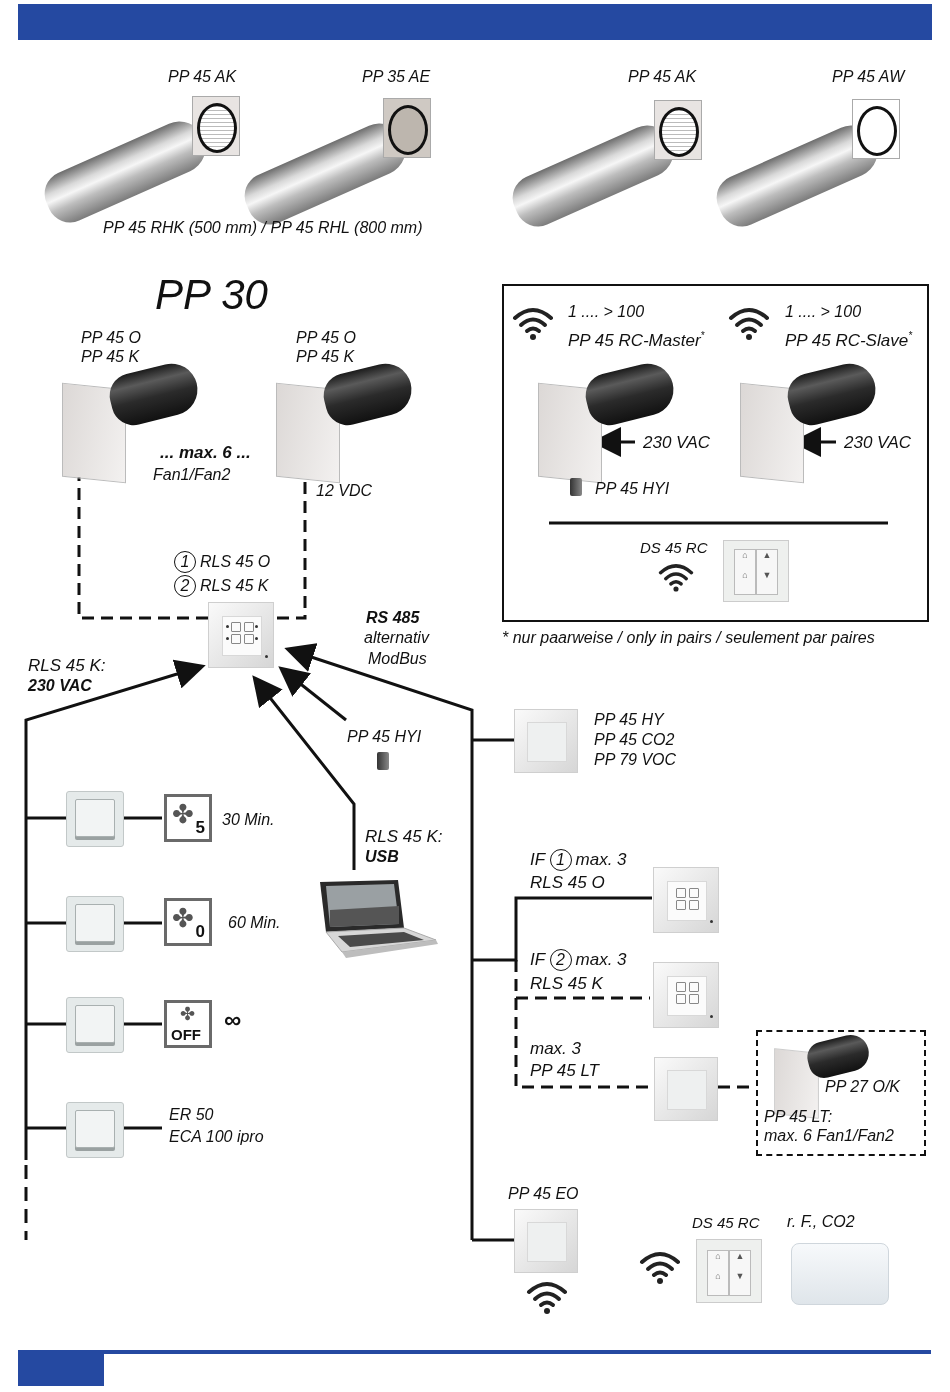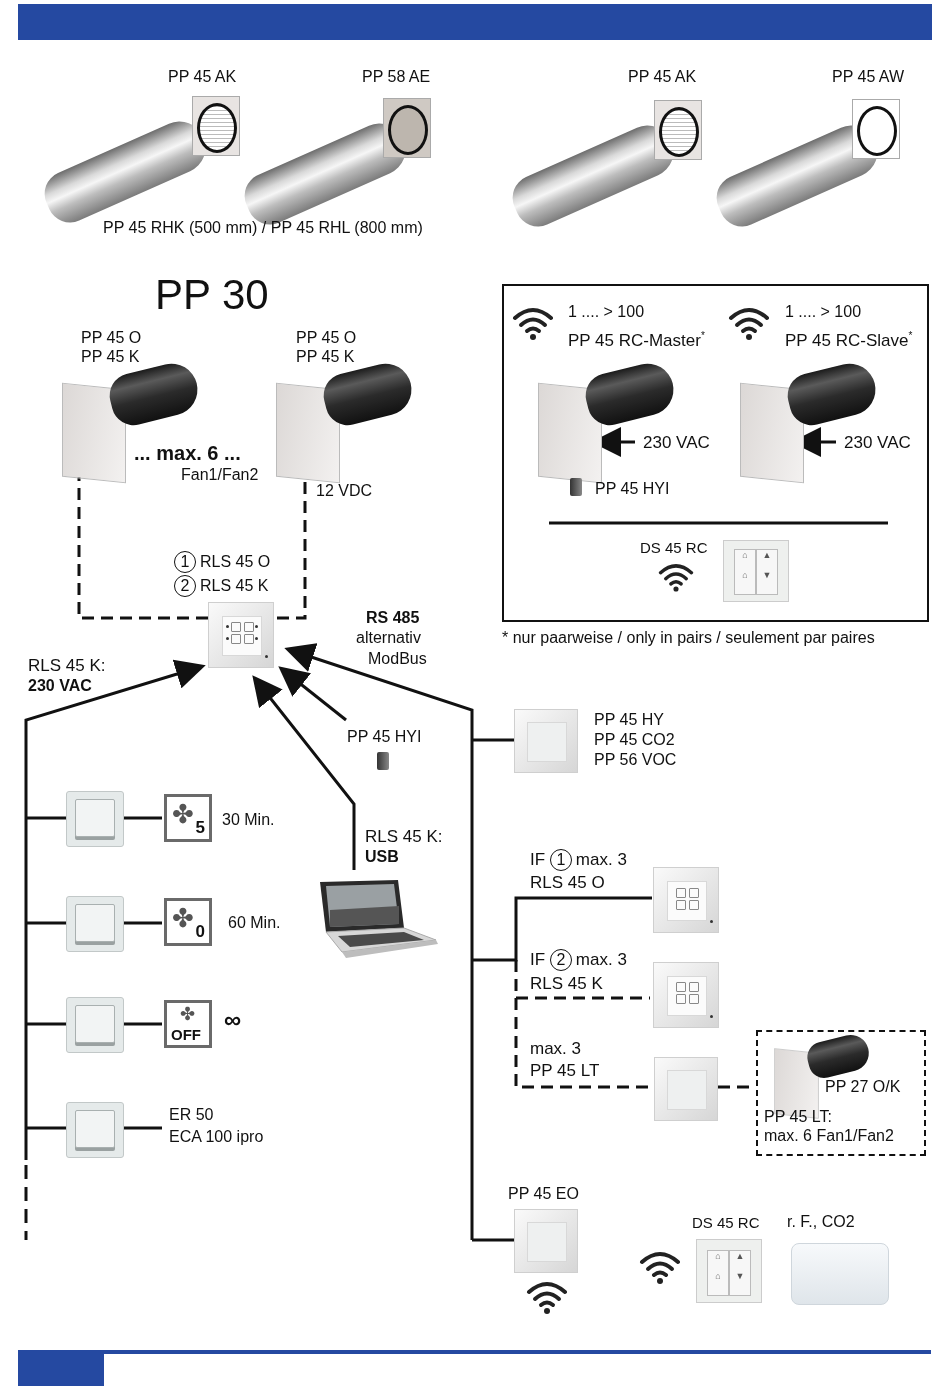--- a/index.html
+++ b/index.html
@@ -1,18 +1,18 @@
 <!DOCTYPE html>
 <html><head>
 <meta charset="utf-8">
 <style>
   html,body{margin:0;padding:0;background:#fff;}
   body{width:950px;height:1392px;position:relative;overflow:hidden;font-family:"Liberation Sans",sans-serif;color:#111;}
   .abs{position:absolute;}
-  .txt{position:absolute;font-size:16px;line-height:20px;white-space:nowrap;}
+  .txt{position:absolute;font-size:16px;line-height:20px;white-space:nowrap;font-style:italic;}
   .b{font-weight:bold;}
   .topbar{left:18px;top:4px;width:914px;height:36px;background:#2549a1;}
   .botline{left:18px;top:1350px;width:913px;height:4px;background:#2549a1;}
   .botblock{left:18px;top:1354px;width:86px;height:32px;background:#2549a1;}
   svg.wires{position:absolute;left:0;top:0;}
   .pipe{position:absolute;width:170px;height:52px;border-radius:26px 30px 30px 26px;
         background:linear-gradient(180deg,#6d6d6d 0%,#d9d9d9 30%,#f6f6f6 45%,#bdbdbd 65%,#7b7b7b 100%);
         transform:rotate(-24deg);transform-origin:left center;}
   .grille{position:absolute;width:46px;height:58px;background:#e8e4e2;border:1px solid #aaa;}
   .grille .ring{position:absolute;left:4px;top:6px;width:34px;height:44px;border:3px solid #111;border-radius:50%;
@@ -88,21 +88,21 @@
   </g>
 
   <g stroke="#111" stroke-width="3" fill="none">
     <path d="M635,442 L597,442" marker-end="url(#ah)"></path>
     <path d="M836,442 L797,442" marker-end="url(#ah)"></path>
     <path d="M549,523 L888,523"></path>
   </g>
 </svg>
 
 <div class="txt" style="left:168px;top:67px;">PP 45 AK</div>
-<div class="txt" style="left:362px;top:67px;">PP 58 AE</div>
+<div class="txt" style="left:362px;top:67px;">PP 35 AE</div>
 <div class="txt" style="left:628px;top:67px;">PP 45 AK</div>
 <div class="txt" style="left:832px;top:67px;">PP 45 AW</div>
 
 <div class="pipe" style="left:48px;top:180px;"></div>
 <div class="grille" style="left:192px;top:96px;">
     <div class="ring"></div>
   </div>
 <div class="pipe" style="left:248px;top:182px;"></div>
 <div class="grille ae" style="left:383px;top:98px;">
     <div class="ring"></div>
@@ -127,42 +127,42 @@
 
 <div class="fan" style="left:62px;top:368px;">
     <div class="plate"></div>
     <div class="cyl"></div>
   </div>
 <div class="fan" style="left:276px;top:368px;">
     <div class="plate"></div>
     <div class="cyl"></div>
   </div>
 
-<div class="txt b" style="left:134px;top:443px;font-size:20px;">... max. 6 ...</div>
-<div class="txt" style="left:153px;top:465px;margin-left:28px;">Fan1/Fan2</div>
+<div class="txt b" style="left:160px;top:443px;font-size:17px;">... max. 6 ...</div>
+<div class="txt" style="left:153px;top:465px;">Fan1/Fan2</div>
 <div class="txt" style="left:316px;top:481px;">12 VDC</div>
 
 <div class="txt" style="left:174px;top:551px;"><span class="circ">1</span><span>RLS 45 O</span></div>
 <div class="txt" style="left:174px;top:575px;"><span class="circ">2</span><span>RLS 45 K</span></div>
 
 <div class="panel ctrl" style="left:208px;top:602px;width:64px;height:64px;">
   <div class="inner"></div>
   <div class="key" style="left:22px;top:19px;"></div>
     <div class="key" style="left:35px;top:19px;"></div>
   <div class="key" style="left:22px;top:31px;"></div>
     <div class="key" style="left:35px;top:31px;"></div>
   <div class="dot" style="left:17px;top:22px;"></div>
     <div class="dot" style="left:46px;top:22px;"></div>
   <div class="dot" style="left:17px;top:34px;"></div>
     <div class="dot" style="left:46px;top:34px;"></div>
   <div class="dot" style="left:56px;top:52px;"></div>
 </div>
 
 <div class="txt b" style="left:366px;top:608px;">RS 485</div>
-<div class="txt" style="left:356px;top:628px;">alternativ</div>
+<div class="txt" style="left:364px;top:628px;">alternativ</div>
 <div class="txt" style="left:368px;top:649px;">ModBus</div>
 
 <div class="txt" style="left:28px;top:656px;font-size:17px;">RLS 45 K:</div>
 <div class="txt b" style="left:28px;top:676px;">230 VAC</div>
 
 <div class="txt" style="left:347px;top:727px;">PP 45 HYI</div>
 <div class="hyi" style="left:377px;top:752px;"></div>
 
 <div class="txt" style="left:365px;top:827px;font-size:17px;">RLS 45 K:</div>
 <div class="txt b" style="left:365px;top:847px;">USB</div>
@@ -259,21 +259,21 @@
     <div class="rocker"></div>
   </div>
 <div class="txt" style="left:169px;top:1105px;">ER 50</div>
 <div class="txt" style="left:169px;top:1127px;">ECA 100 ipro</div>
 
 <div class="panel" style="left:514px;top:709px;width:62px;height:62px;">
     <div class="inner"></div>
   </div>
 <div class="txt" style="left:594px;top:710px;">PP 45 HY</div>
 <div class="txt" style="left:594px;top:730px;">PP 45 CO2</div>
-<div class="txt" style="left:594px;top:750px;">PP 56 VOC</div>
+<div class="txt" style="left:594px;top:750px;">PP 79 VOC</div>
 
 <div class="txt" style="left:530px;top:849px;font-size:17px;"><span>IF</span> <span class="circ">1</span><span>max. 3</span></div>
 <div class="txt" style="left:530px;top:873px;font-size:17px;">RLS 45 O</div>
 <div class="panel ctrl" style="left:653px;top:867px;width:64px;height:64px;">
   <div class="inner"></div>
   <div class="key" style="left:22px;top:20px;"></div>
     <div class="key" style="left:35px;top:20px;"></div>
   <div class="key" style="left:22px;top:32px;"></div>
     <div class="key" style="left:35px;top:32px;"></div>
   <div class="dot" style="left:56px;top:52px;"></div>

